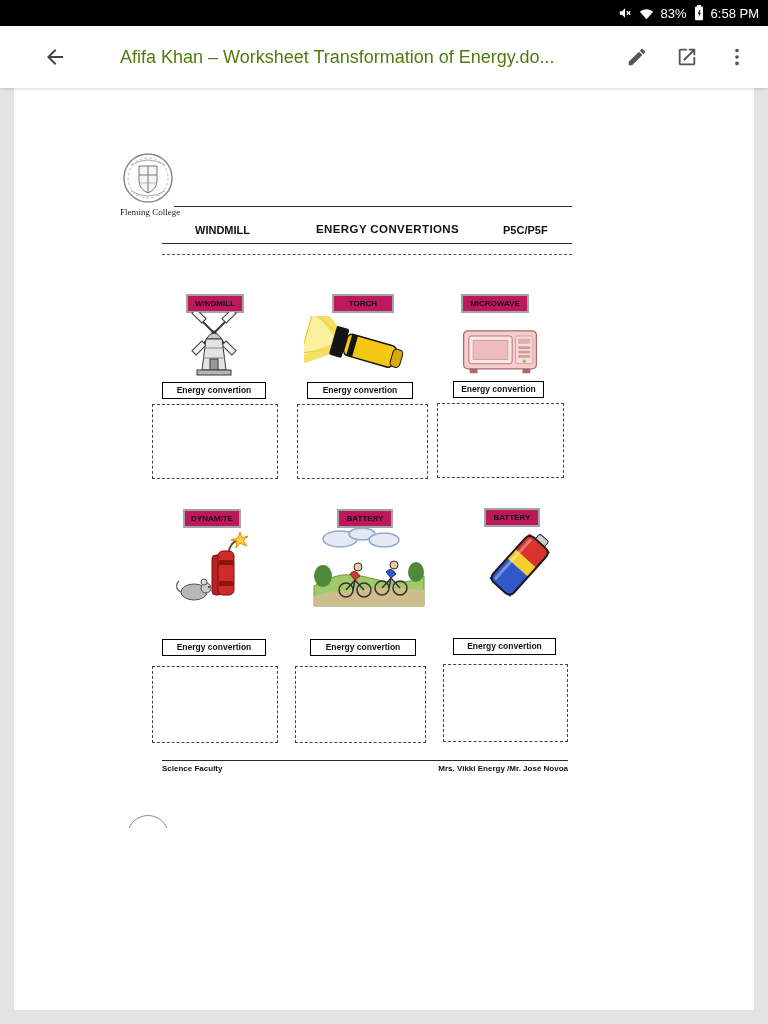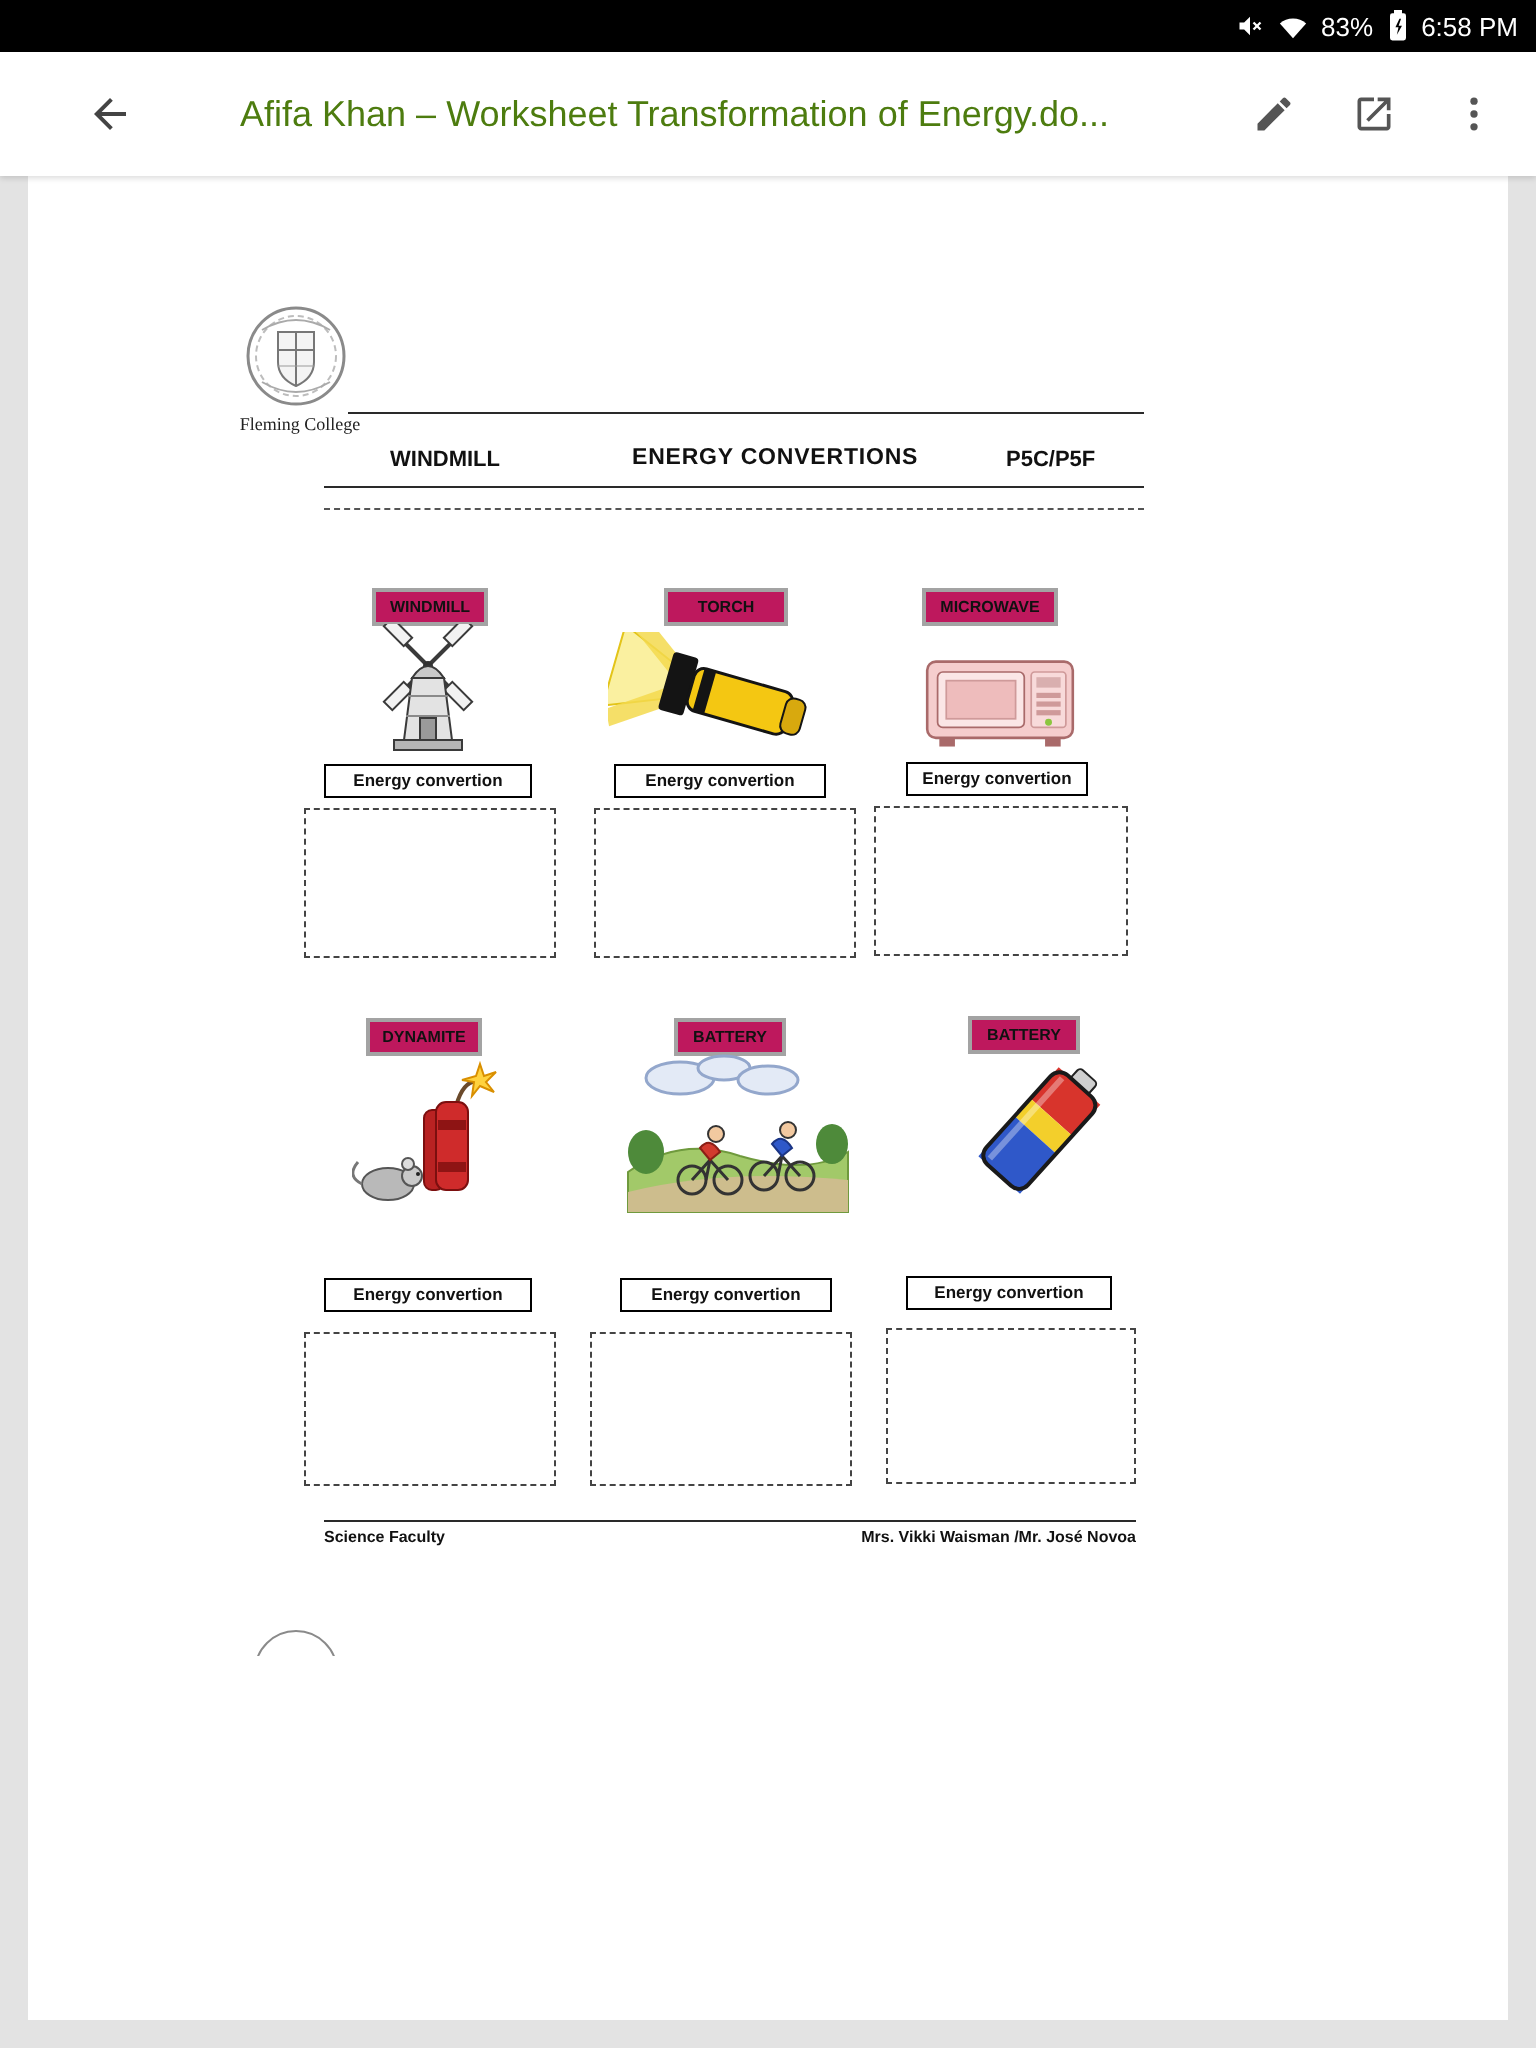--- a/index.html
+++ b/index.html
@@ -240,18 +240,18 @@
     <div class="cap" style="left:148px;top:551px;width:104px">Energy convertion</div>
     <div class="cap" style="left:296px;top:551px;width:106px">Energy convertion</div>
     <div class="cap" style="left:439px;top:550px;width:103px">Energy convertion</div>
 
     <div class="ans" style="left:138px;top:578px;width:126px;height:77px"></div>
     <div class="ans" style="left:281px;top:578px;width:131px;height:77px"></div>
     <div class="ans" style="left:429px;top:576px;width:125px;height:78px"></div>
 
     <div class="rule-thin" style="left:148px;top:672px;width:406px"></div>
     <div class="foot-text" style="left:148px;top:676px">Science Faculty</div>
-    <div class="foot-text" style="left:350px;top:676px;width:204px;text-align:right">Mrs. Vikki Waisman /Mr. José Novoa</div>
+    <div class="foot-text" style="left:350px;top:676px;width:204px;text-align:right">Mrs. Vikki Energy /Mr. José Novoa</div>
 
     <div class="partial-circle"></div>
 
   </div>
 </div>
 
 </body></html>

